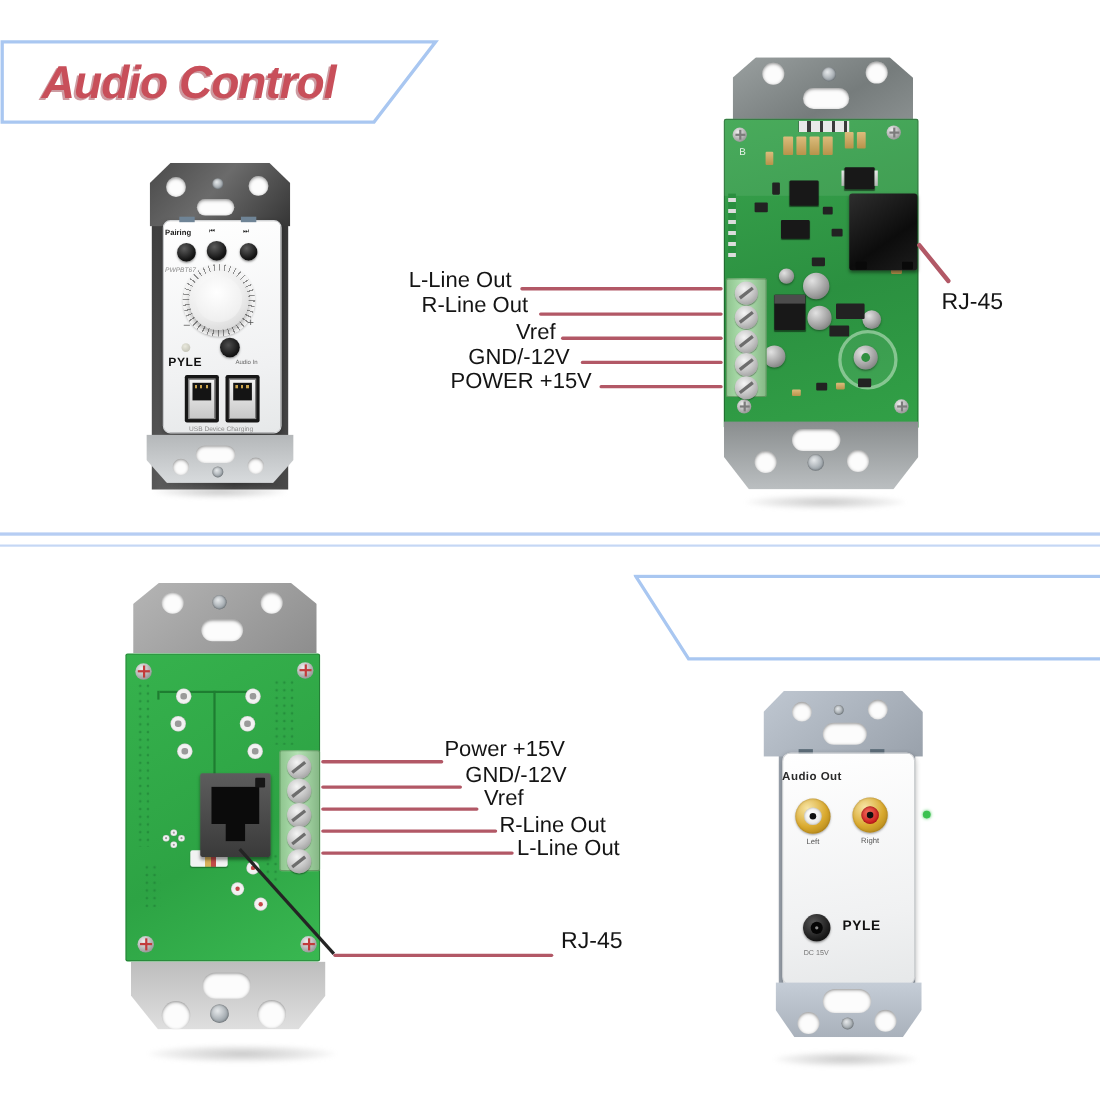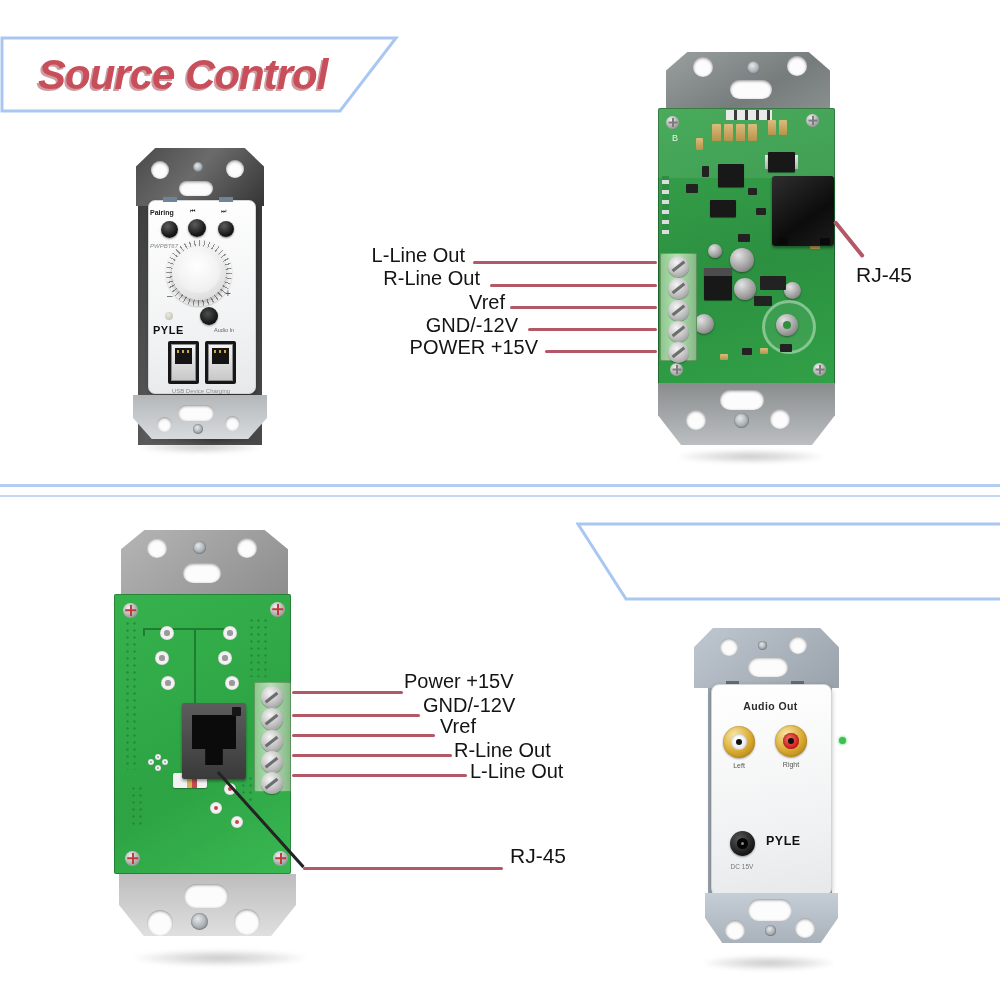--- a/index.html
+++ b/index.html
@@ -44,21 +44,21 @@
   .rca{position:absolute;border-radius:50%;background:radial-gradient(circle at 35% 28%,#f7e5a6,#d9a92e 55%,#a07712);box-shadow:0 1px 2px rgba(0,0,0,.35), inset 0 0 2px rgba(120,80,0,.6);}
 </style>
 </head>
 <body>
 
 <div class="canvas">
 
   <svg class="abs" style="left:0;top:36px;" width="402" height="78" viewBox="0 0 402 78">
     <polygon points="2,2 396,2 340,75 2,75" fill="#ffffff" stroke="#a9c7f1" stroke-width="3"></polygon>
   </svg>
-  <div class="banner-text" style="left:38px;top:54px;font-size:42px;">Source Control</div>
+  <div class="banner-text" style="left:38px;top:54px;font-size:42px;">Audio Control</div>
 
   <div class="abs" style="left:130px;top:145px;width:140px;height:312px;">
 
     <div class="abs" style="left:8px;top:55px;width:124px;height:245px;background:linear-gradient(100deg,#3c3c3c,#5a5a5a 30%,#353535 70%,#4a4a4a);"></div>
     <div class="abs" style="left:6px;top:3px;width:128px;height:58px;background:linear-gradient(130deg,#4a4a4a,#6b6b6b 45%,#353535);clip-path:polygon(0 32%,15% 0,85% 0,100% 32%,100% 100%,0 100%);">
       <div class="hole" style="left:15px;top:13px;width:18px;height:18px;"></div>
       <div class="hole" style="left:90px;top:12px;width:18px;height:18px;"></div>
       <div class="cscrew" style="left:57px;top:14px;width:10px;height:10px;"></div>
       <div class="oval" style="left:43px;top:33px;width:34px;height:15px;"></div>
     </div>
@@ -286,21 +286,21 @@
     <div class="abs" style="left:24px;top:8px;width:145px;height:60px;background:linear-gradient(140deg,#bfc7d1,#99a1ab);clip-path:polygon(0 32%,13% 0,87% 0,100% 32%,100% 100%,0 100%);">
       <div class="hole" style="left:26px;top:10px;width:18px;height:18px;"></div>
       <div class="cscrew" style="left:64px;top:13px;width:9px;height:9px;"></div>
       <div class="hole" style="left:95px;top:8px;width:18px;height:18px;"></div>
       <div class="oval" style="left:54px;top:29px;width:40px;height:20px;"></div>
     </div>
     <div class="abs" style="left:56px;top:61px;width:13px;height:5px;background:#5d6d79;"></div>
     <div class="abs" style="left:121px;top:61px;width:13px;height:5px;background:#5d6d79;"></div>
 
     <div class="plate" style="left:41px;top:64px;width:119px;height:210px;border-radius:8px;"></div>
-    <div class="tiny" style="left:41px;top:81px;width:119px;text-align:center;font-size:10.5px;font-weight:bold;color:#2b2b2b;letter-spacing:.4px;">Audio Out</div>
+    <div class="tiny" style="left:41px;top:81px;width:119px;text-align:left;font-size:10.5px;font-weight:bold;color:#2b2b2b;letter-spacing:.4px;">Audio Out</div>
 
     <div class="rca" style="left:53px;top:106px;width:32px;height:32px;"></div>
     <div class="abs" style="left:61px;top:114px;width:16px;height:16px;border-radius:50%;background:radial-gradient(circle at 40% 35%,#ffffff,#e4e4e4);box-shadow:inset 0 0 2px #999;"></div>
     <div class="abs" style="left:66px;top:119px;width:6px;height:6px;border-radius:50%;background:#111;"></div>
     <div class="tiny" style="left:53px;top:142px;width:32px;text-align:center;font-size:7px;color:#555;">Left</div>
     <div class="rca" style="left:105px;top:105px;width:32px;height:32px;"></div>
     <div class="abs" style="left:113px;top:113px;width:16px;height:16px;border-radius:50%;background:radial-gradient(circle at 40% 35%,#f06a5a,#cf1f1f 70%);box-shadow:inset 0 0 2px #7a0f0f;"></div>
     <div class="abs" style="left:118px;top:118px;width:6px;height:6px;border-radius:50%;background:#111;"></div>
     <div class="tiny" style="left:105px;top:141px;width:32px;text-align:center;font-size:7px;color:#555;">Right</div>
     <div class="abs" style="left:169px;top:117px;width:7px;height:7px;border-radius:50%;background:#3bc14f;box-shadow:0 0 3px #3bc14f;"></div>

